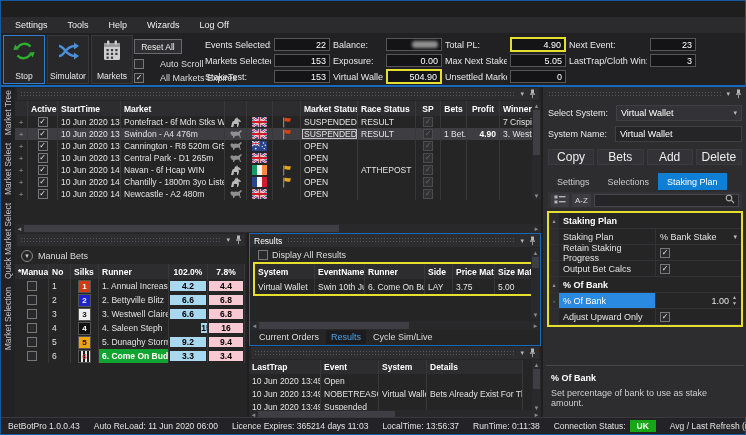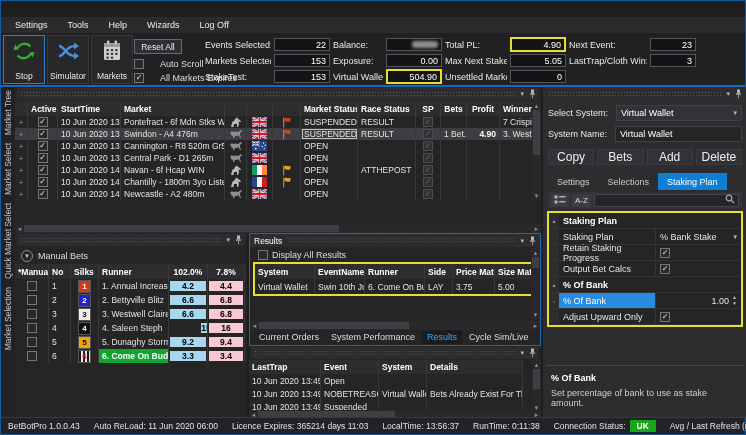--- a/index.html
+++ b/index.html
@@ -706,21 +706,20 @@
       </div>
     <div class="hsb" style="bottom:15px">
         <span class="arr">◄</span>
         <div class="track">
           <div class="thumb" style="left: 0px; width: 55%;"></div>
         </div>
         <span class="arr">►</span>
       </div>
     <div class="btabs" id="results-tabs">
         <div class="btab">Current Orders</div>
-        <div class="btab">System Performance</div>
         <div class="btab active">Results</div>
         <div class="btab">Cycle Sim/Live</div>
       </div>
   </div>
 
   <div class="pane log-pane">
     <div class="grip">
         <span class="dots"></span>
         <span class="gicon">▾</span>
         <span class="icon">

